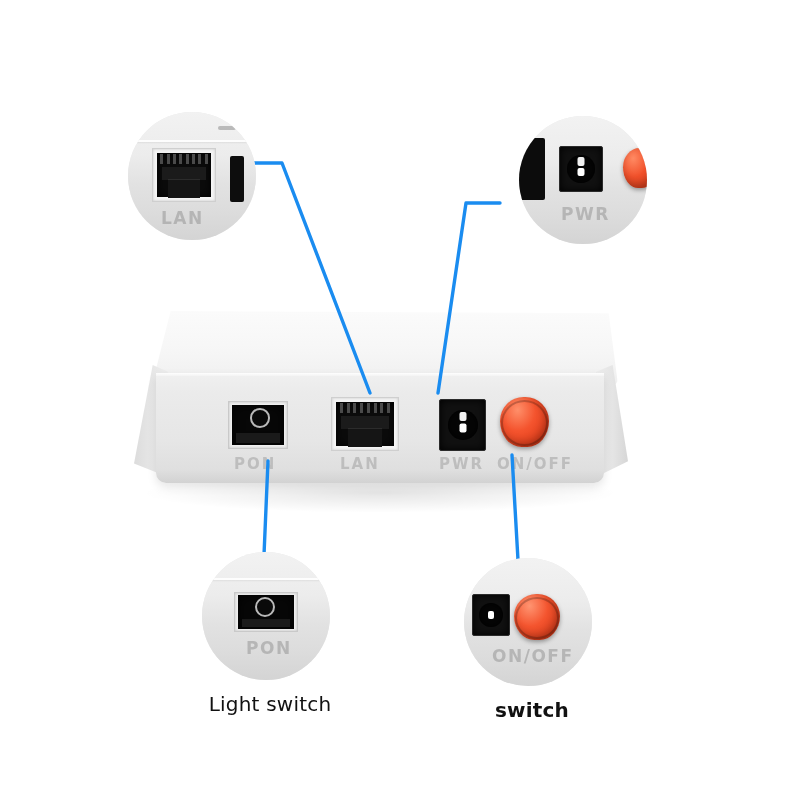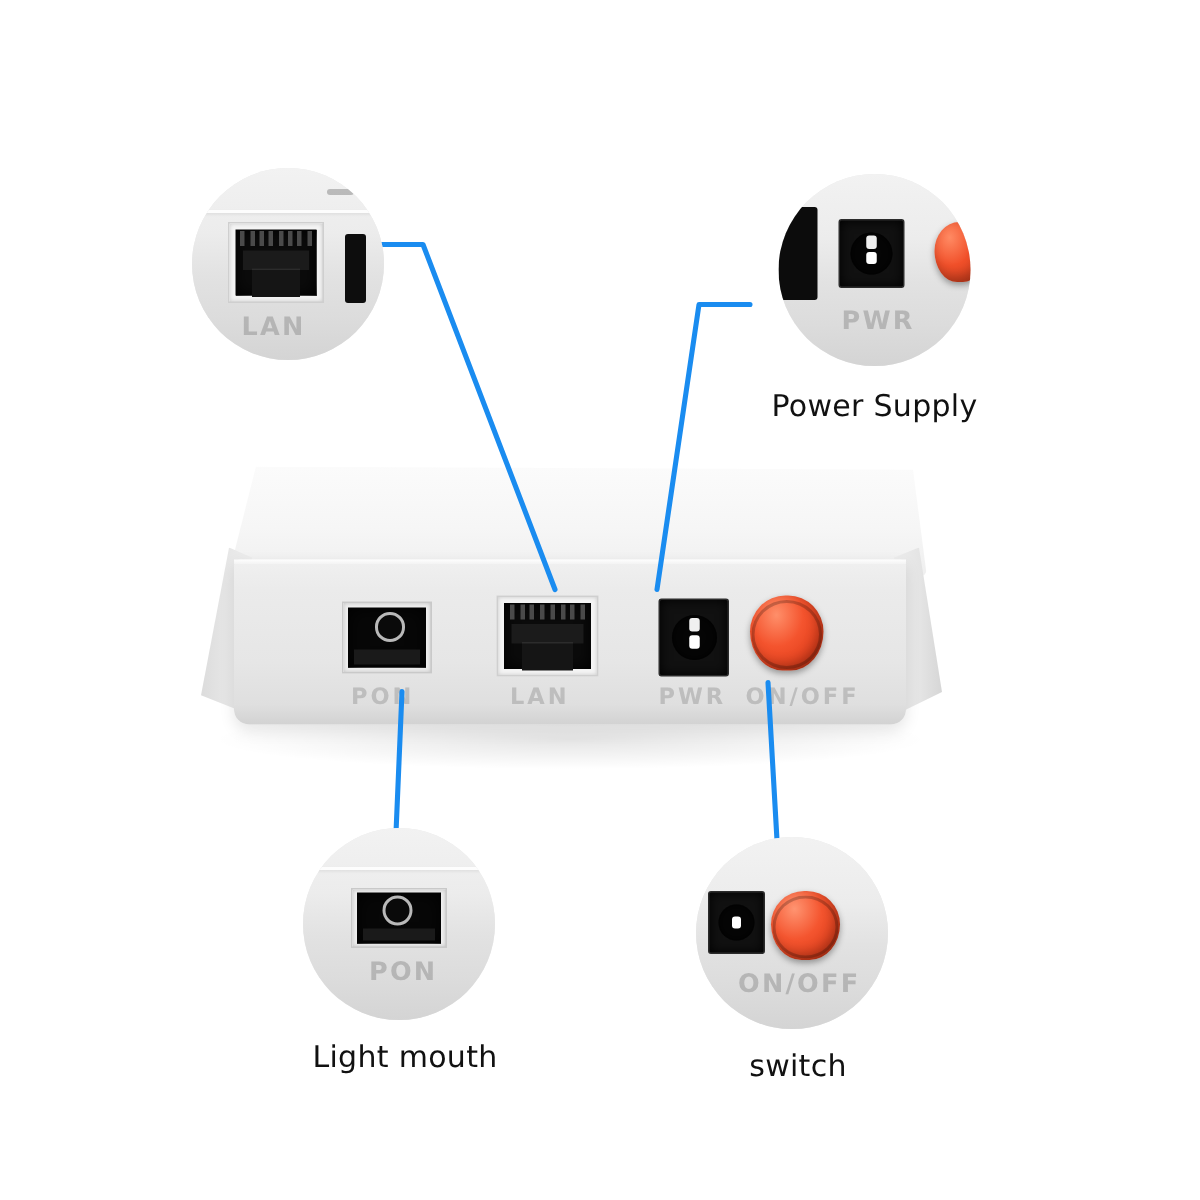--- a/index.html
+++ b/index.html
@@ -298,53 +298,52 @@
           <div class="bore" style="width:28px;height:28px;"></div>
           <div class="notch" style="top:10px;width:7px;height:9px;border-radius:2px;"></div>
           <div class="pin" style="width:7px;height:8px;margin-top:3px;border-radius:2px;"></div>
         </div>
 
         <div class="pushbtn" style="right:-10px;top:32px;width:34px;height:40px;
                     background:radial-gradient(ellipse at 30% 26%, #ff8a63 0%, #f1502a 45%, #d33a18 100%);"></div>
         <div class="emboss" style="left:42px;top:88px;">PWR</div>
       </div>
     </div>
-    <div class="c-label" style="top:142px;">Power Supply</div>
   </div>
 
   <div class="callout" style="left:190px;top:552px;width:160px;height:170px;">
     <div class="circle" style="left:12px;width:128px;height:128px;">
       <div class="photo">
         <div class="shell"></div>
         <div class="shell-seam" style="top:26px;"></div>
 
         <div class="sfp" style="left:32px;top:40px;width:62px;height:38px;">
           <div class="cav"></div>
           <div class="ring" style="left:32%;top:10%;width:26%;height:42%;"></div>
           <div class="slot"></div>
         </div>
         <div class="emboss" style="left:44px;top:86px;">PON</div>
       </div>
     </div>
-    <div class="c-label" style="top:140px;">Light mouth</div>
+    <div class="c-label" style="top:140px;">Light switch</div>
   </div>
 
   <div class="callout" style="left:452px;top:558px;width:160px;height:170px;">
     <div class="circle" style="left:12px;width:128px;height:128px;">
       <div class="photo">
         <div class="shell"></div>
 
         <div class="dcjack" style="left:8px;top:36px;width:36px;height:40px;">
           <div class="bore" style="width:24px;height:24px;"></div>
           <div class="pin" style="width:6px;height:8px;border-radius:2px;"></div>
         </div>
 
         <div class="pushbtn" style="left:50px;top:36px;width:46px;height:46px;
                     background:radial-gradient(ellipse at 34% 26%, #ff9471 0%, #f4552f 42%, #e0401d 74%, #ad2c10 100%);">
           <div class="collar"></div>
         </div>
         <div class="emboss" style="left:28px;top:88px;">ON/OFF</div>
       </div>
     </div>
-    <div class="c-label" style="top:140px;">switch</div>
+    <div class="c-label" style="top:140px;font-weight:bold;">switch</div>
   </div>
 
 </div>
 
 </body></html>

